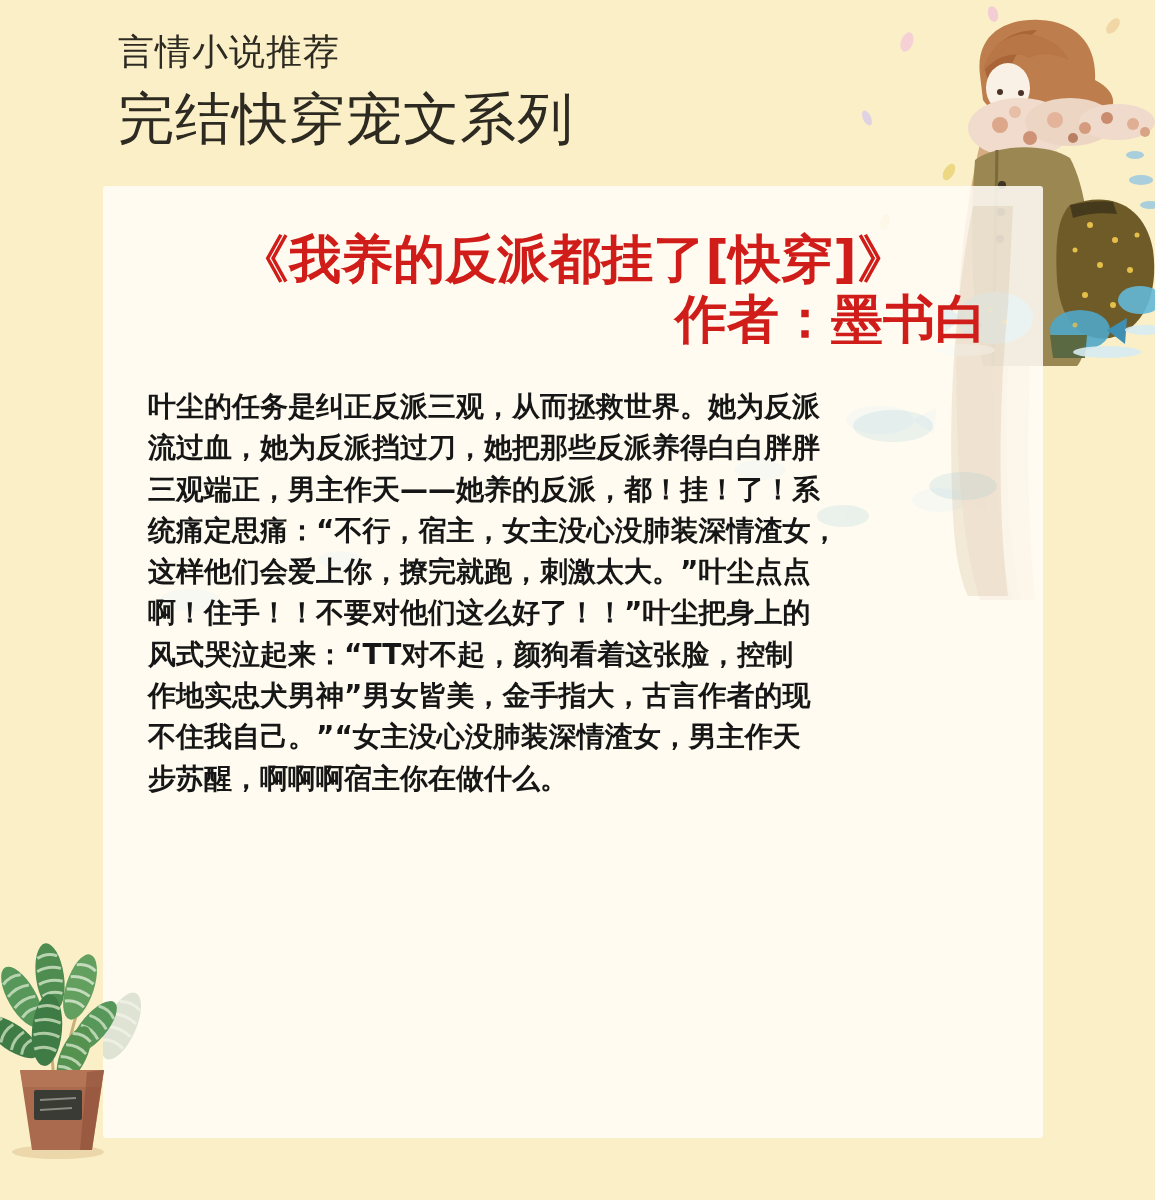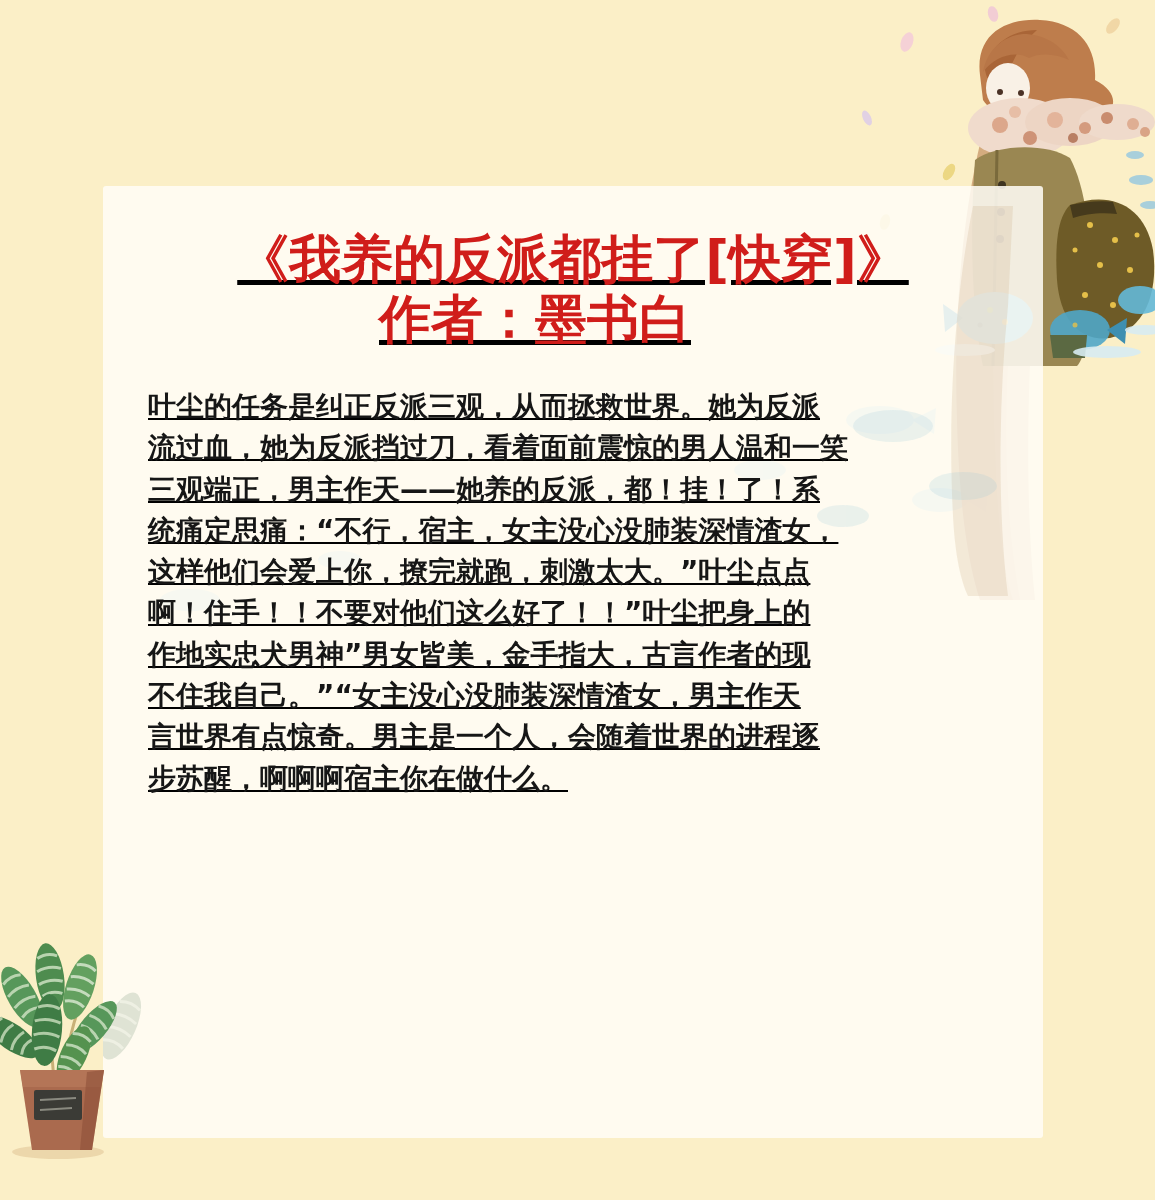--- a/index.html
+++ b/index.html
@@ -20,28 +20,28 @@
   .header{position:absolute;left:118px;top:30px;z-index:3;}
   .tagline{
     font-size:36px;line-height:44px;color:var(--header-text,#2D2A22);
     font-weight:500;letter-spacing:1px;
   }
   .page-title{
     margin:0;margin-top:14px;font-family:"DejaVu Serif","Liberation Serif",serif;
     font-size:56px;line-height:62px;font-weight:500;letter-spacing:1px;
     color:var(--header-text,#2D2A22);
   }
-  .card-content{position:relative;width:100%;height:100%;z-index:3;text-decoration:underline;}
+  .card-content{position:relative;width:100%;height:100%;z-index:3;}
   .book-title{
     margin:42px 18px 0;text-align:center;
     font-size:52px;line-height:62px;font-weight:700;
     color:var(--title-red,#D01D1A);white-space:nowrap;
   }
   .book-author{
-    margin:0 18px;text-align:center;transform:translateX(-38px);
+    margin:0 18px;text-align:right;transform:translateX(-38px);
     font-size:52px;line-height:58px;font-weight:700;
     color:var(--title-red,#D01D1A);white-space:nowrap;
   }
   .synopsis{
     margin:38px 34px 0 45px;
     font-size:28px;line-height:41.3px;font-weight:600;
     color:var(--body-text,#161616);
   }
   .syn-line{white-space:nowrap;}
 </style>
@@ -181,31 +181,35 @@
       <ellipse rx="13" ry="30" fill="#55924F"></ellipse>
       <path d="M-10 -18 Q 0 -23 10 -18 M -11 -5 Q 0 -10 11 -5 M -11 8 Q 0 3 11 8 M -9 18 Q 0 13 9 18" stroke="#B9D4B0" stroke-width="3" fill="none"></path>
     </g>
     <path d="M28 138 L 112 138 L 100 218 L 40 218 Z" fill="#AA6A4E"></path>
     <path d="M28 138 L 112 138 L 109 155 L 31 155 Z" fill="#B87A5B" opacity="0.7"></path>
     <path d="M95 140 L 112 138 L 100 218 L 88 218 Z" fill="#8E5038" opacity="0.6"></path>
     <rect x="42" y="158" width="48" height="30" rx="2" fill="#3B3B36"></rect>
     <path d="M48 168 L 84 166 M 48 178 L 80 176" stroke="#8A8A80" stroke-width="2" fill="none"></path>
   </svg>
 
+  <div class="header">
+    <div class="tagline">言情小说推荐</div>
+    <h1 class="page-title">完结快穿宠文系列</h1>
+  </div>
 
   <div class="card-content" style="position:absolute;left:103px;top:186px;width:940px;height:952px;z-index:3;">
     <h2 class="book-title">《我养的反派都挂了[快穿]》</h2>
     <h3 class="book-author">作者：墨书白</h3>
     <div class="synopsis">
         <div class="syn-line">叶尘的任务是纠正反派三观，从而拯救世界。她为反派</div>
-        <div class="syn-line">流过血，她为反派挡过刀，看着面前震惊的男人温和一笑</div>
+        <div class="syn-line">流过血，她为反派挡过刀，她把那些反派养得白白胖胖</div>
         <div class="syn-line">三观端正，男主作天——她养的反派，都！挂！了！系</div>
         <div class="syn-line">统痛定思痛：“不行，宿主，女主没心没肺装深情渣女，</div>
         <div class="syn-line">这样他们会爱上你，撩完就跑，刺激太大。”叶尘点点</div>
         <div class="syn-line">啊！住手！！不要对他们这么好了！！”叶尘把身上的</div>
+        <div class="syn-line">风式哭泣起来：“TT对不起，颜狗看着这张脸，控制</div>
         <div class="syn-line">作地实忠犬男神”男女皆美，金手指大，古言作者的现</div>
         <div class="syn-line">不住我自己。”“女主没心没肺装深情渣女，男主作天</div>
-        <div class="syn-line">言世界有点惊奇。男主是一个人，会随着世界的进程逐</div>
         <div class="syn-line">步苏醒，啊啊啊宿主你在做什么。</div>
       </div>
   </div>
 
 </div>
 
 </body></html>

